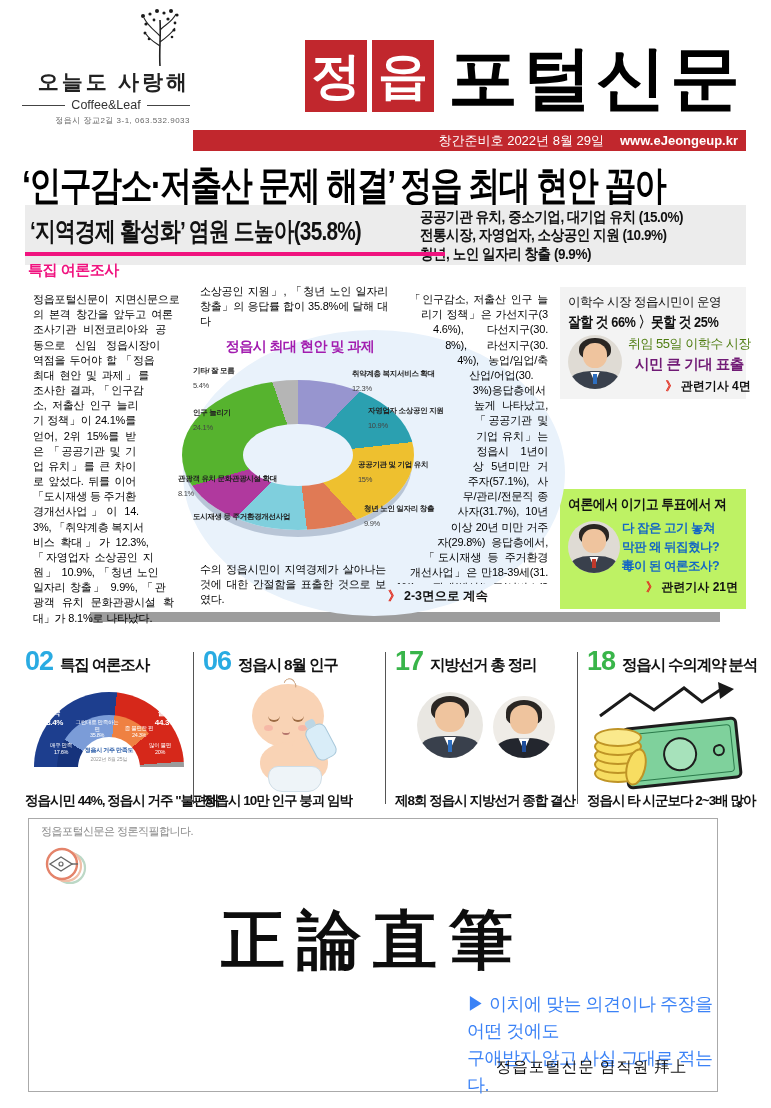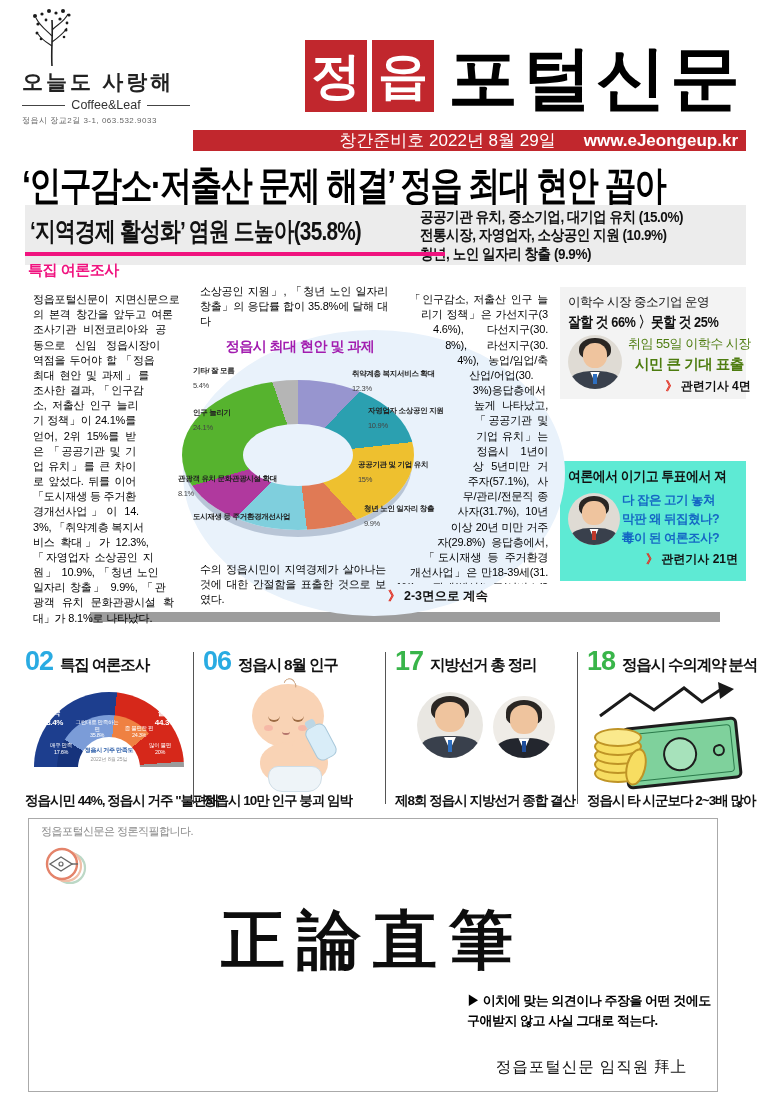--- a/index.html
+++ b/index.html
@@ -1,33 +1,33 @@
 <!DOCTYPE html>
 <html><head>
 <meta charset="utf-8">
 <style>
   html,body{margin:0;padding:0;background:#fff}
   #page{position:relative;width:771px;height:1108px;background:#fff;overflow:hidden;
         font-family:"Liberation Sans",sans-serif;color:#111}
 
   
-  .ad{position:absolute;left:22px;top:6px;width:168px;text-align:left}
+  .ad{position:absolute;left:22px;top:6px;width:168px;text-align:right}
   .ad-title{font-family:"Liberation Serif",serif;font-size:21px;letter-spacing:3px;color:#222;font-weight:600;margin-top:-4px}
   .ad-coffee{display:flex;align-items:center;gap:6px;font-size:12.5px;color:#333;margin-top:2px}
   .ad-coffee:before,.ad-coffee:after{content:"";flex:1;height:1px;background:#444}
   .ad-addr{font-size:8px;color:#666;margin-top:3px;letter-spacing:.5px}
   .mast-box{position:absolute;top:40px;width:62px;height:72px;background:#c1272d;color:#fff;
             font-family:"Liberation Serif",serif;font-weight:700;font-size:50px;
             display:flex;align-items:center;justify-content:center}
   .mast-box.b1{left:305px}.mast-box.b2{left:372px}
   .mast-rest{position:absolute;left:448px;top:32px;font-family:"Liberation Serif",serif;
              font-weight:700;font-size:70px;letter-spacing:4px;color:#000}
   .date-bar{position:absolute;left:193px;top:130px;width:553px;height:21px;background:#c1272d;
-            color:#fff;display:flex;justify-content:flex-end;align-items:center;gap:28px;
-            padding-right:8px;box-sizing:border-box;font-size:17px}
+            color:#fff;display:flex;justify-content:flex-end;align-items:center;gap:16px;
+            padding-right:8px;box-sizing:border-box;font-size:13px}
   .date-bar .site{font-weight:700}
 
   
   .headline{position:absolute;left:22px;top:158px;font-size:40px;font-weight:900;color:#000;
             letter-spacing:-2px;white-space:nowrap;transform:scaleX(.8);transform-origin:left top}
   .subband{position:absolute;left:25px;top:205px;width:721px;height:60px;background:#ececec}
   .subhead{position:absolute;left:30px;top:214px;font-size:26px;font-weight:900;letter-spacing:-1px;
            white-space:nowrap;transform:scaleX(.8);transform-origin:left top}
   .subright{position:absolute;left:420px;top:208px;font-size:15px;font-weight:800;line-height:1.22;
             letter-spacing:-.5px;white-space:nowrap;transform:scaleX(.9);transform-origin:left top}
@@ -68,30 +68,30 @@
 
   
   .sbox{position:absolute;left:560px;width:186px;box-sizing:border-box}
   .sbox1{top:287px;height:112px;background:#f3f3f3;padding:7px 8px}
   .s1-l1{font-size:12.5px;letter-spacing:-.5px}
   .s1-l2{font-size:15px;font-weight:900;letter-spacing:-.5px;margin-top:2px;white-space:nowrap;
          transform:scaleX(.85);transform-origin:left top}
   .s1-row{display:flex;margin-top:3px;align-items:flex-start}
   .s1-col{margin-left:6px;text-align:center;flex:1}
   .s1-l3{color:#4d7c0f;font-weight:400;font-size:13px;letter-spacing:-.5px;white-space:nowrap}
-  .s1-l4{color:#4d7c0f;font-weight:900;font-size:14.5px;letter-spacing:-.5px;margin-top:2px}
+  .s1-l4{color:#701a75;font-weight:900;font-size:14.5px;letter-spacing:-.5px;margin-top:2px}
   .s-ref{font-size:12px;font-weight:800;margin-top:4px;text-align:right}
   .s-ref .arr{color:#e03022}
   .sbox2{top:405px;height:76px;background:#ffffc9;border:2px solid #e60000;color:#e60000;
          text-align:center;padding:4px 2px}
   .s2-l1{font-size:14.5px;font-weight:900;letter-spacing:-.5px}
   .s2-l2{font-size:16px;font-weight:900;letter-spacing:-.5px}
   .s2-l3{font-size:10px;font-weight:800;letter-spacing:-.5px}
   .s2-ref{font-size:12px;font-weight:900;margin-top:1px}
-  .sbox3{top:461px;height:120px;background:#5eead4;padding:7px 8px}
+  .sbox3{top:489px;height:120px;background:#bef264;padding:7px 8px}
   .s3-l1{font-size:14px;font-weight:900;letter-spacing:-.5px;white-space:nowrap;
          transform:scaleX(.92);transform-origin:left top}
   .s3-row{display:flex;margin-top:5px;align-items:center}
   .s3-col{margin-left:2px;color:#1467c4;font-weight:800;font-size:12.5px;line-height:1.5;letter-spacing:-.5px;white-space:nowrap}
 
   
   .portrait{position:relative;border-radius:50%;overflow:hidden;background:#dfdbd4;flex:none}
   .portrait .p-hair{position:absolute;width:58%;height:40%;left:21%;top:6%;background:#2a2623;border-radius:50% 50% 42% 42%}
   .portrait .p-face{position:absolute;width:46%;height:46%;left:27%;top:15%;background:#efc49e;border-radius:46%}
   .portrait .p-body{position:absolute;width:88%;height:38%;left:6%;bottom:-5%;background:#39404c;border-radius:42% 42% 0 0}
@@ -159,21 +159,21 @@
   .coin.k6{left:34px;top:66px;width:16px;height:34px;transform:rotate(14deg)}
 
   
   .footer-box{position:absolute;left:28px;top:818px;width:688px;height:272px;border:1px solid #aaa;background:#fff}
   .f-tagline{position:absolute;left:12px;top:5px;font-size:11px;color:#888;letter-spacing:-.5px}
   .f-logo{position:absolute;left:14px;top:26px}
   .f-calligraphy{position:absolute;left:0;top:78px;width:100%;text-align:center;
                  font-family:"Liberation Serif",serif;font-size:64px;font-weight:700;
                  letter-spacing:12px;color:#0d0d0d}
   .f-watermark{position:absolute;left:272px;top:168px;font-size:38px;font-weight:900;color:#cfcfcf;letter-spacing:2px}
-  .f-note{position:absolute;left:438px;top:172px;font-size:13px;font-weight:700;color:#000000;line-height:1.5;letter-spacing:-.5px}
+  .f-note{position:absolute;left:438px;top:172px;font-size:18px;font-weight:400;color:#3b82f6;line-height:1.5;letter-spacing:-.5px}
   .f-signoff{position:absolute;right:30px;top:238px;font-family:"Liberation Serif",serif;font-size:15.5px;color:#111;letter-spacing:1px}
 </style>
 </head>
 <body>
 
 <div id="page">
 
   <div class="ad">
     <svg width="60" height="62" viewBox="0 0 60 62">
       <path d="M30 60 C29 44 31 30 30 14" stroke="#222" stroke-width="1.6" fill="none"></path>
@@ -267,21 +267,21 @@
   <div class="dlabel dl-r3">
     <span>공공기관 및 기업 유치</span>
     <span class="pct">15%</span>
   </div>
   <div class="dlabel dl-r4">
     <span>청년 노인 일자리 창출</span>
     <span class="pct">9.9%</span>
   </div>
 
   <div class="sbox sbox1">
-    <div class="s1-l1">이학수 시장 중소기업 운영</div>
+    <div class="s1-l1">이학수 시장 정읍시민이 운영</div>
     <div class="s1-l2">잘할 것 66% 〉못할 것 25%</div>
     <div class="s1-row">
       <div class="portrait" style="width:54px;height:54px">
         <div class="p-hair"></div>
           <div class="p-face"></div>
           <div class="p-body"></div>
         <div class="p-shirt"></div>
           <div class="p-tie"></div>
       </div>
       <div class="s1-col">

